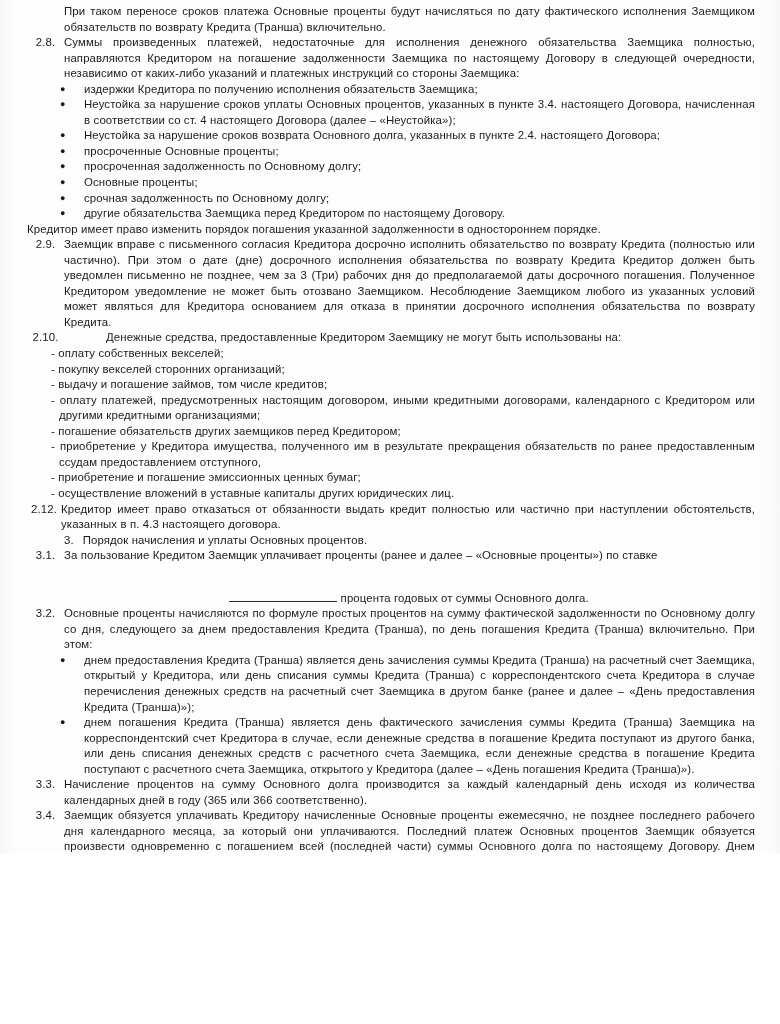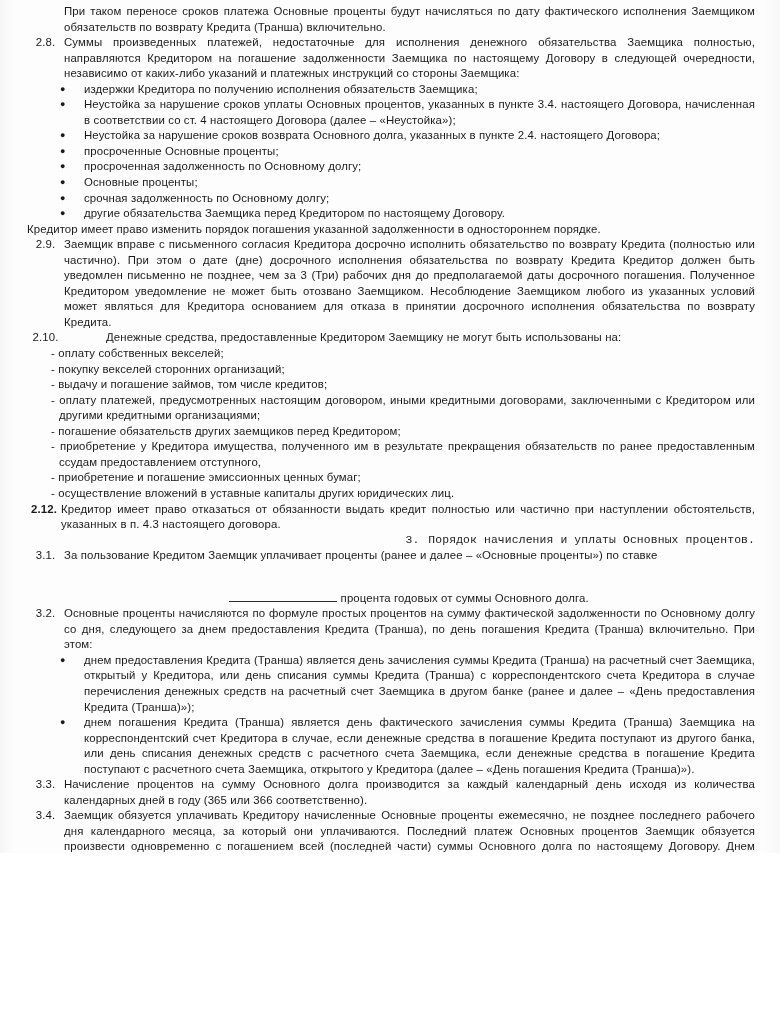--- a/index.html
+++ b/index.html
@@ -46,21 +46,21 @@
     margin-left: 2px;
     text-align: center;
     white-space: nowrap;
   }
   .clause > .body {
     flex: 1 1 auto;
     text-align: justify;
     text-justify: inter-word;
   }
   
-  .clause.tight > .num { width: 34px; font-weight: bold; }
+  .clause.tight > .num { width: 34px; }
   
   .clause .tabgap { display: inline-block; width: 42px; }
 
   
   .para {
     margin-left: 39px;
     text-align: justify;
     text-justify: inter-word;
   }
   
@@ -95,23 +95,22 @@
   .dashes > li {
     margin-left: 26px;
     text-indent: -8px;
     padding-left: 8px;
     text-align: justify;
     text-justify: inter-word;
   }
 
   
   .section-head {
-    text-align: right;
+    text-align: left;
     margin-left: 39px;
-    font-family: Liberation Mono, monospace;
   }
   .section-head .sec-num { margin-right: 9px; }
 
   
   .blank-line {
     display: inline-block;
     width: 108px;
     border-bottom: 1px solid #2a2a2a;
     height: 9px;
     vertical-align: baseline;
@@ -180,21 +179,21 @@
 
     <div class="clause">
       <span class="num">2.10.</span>
       <span class="body"><span class="tabgap"></span><span>Денежные средства, предоставленные Кредитором Заемщику не могут быть использованы на:</span></span>
     </div>
 
     <ul class="dashes">
       <li>- оплату собственных векселей;</li>
       <li>- покупку векселей сторонних организаций;</li>
       <li>- выдачу и погашение займов, том числе кредитов;</li>
-      <li>- оплату платежей, предусмотренных настоящим договором, иными кредитными договорами, заключенными с Кредитором или другими кредитными организациями;</li>
+      <li>- оплату платежей, предусмотренных настоящим договором, иными кредитными договорами, календарного с Кредитором или другими кредитными организациями;</li>
       <li>- погашение обязательств других заемщиков перед Кредитором;</li>
       <li>- приобретение у Кредитора имущества, полученного им в результате прекращения обязательств  по ранее предоставленным ссудам предоставлением отступного,</li>
       <li>-  приобретение и погашение эмиссионных ценных бумаг;</li>
       <li>- осуществление вложений в уставные капиталы других юридических лиц.</li>
     </ul>
 
 
     <div class="clause tight">
       <span class="num">2.12.</span>
       <span class="body">Кредитор имеет право отказаться от обязанности выдать кредит полностью или частично при  наступлении обстоятельств, указанных в п. 4.3 настоящего договора.</span>

